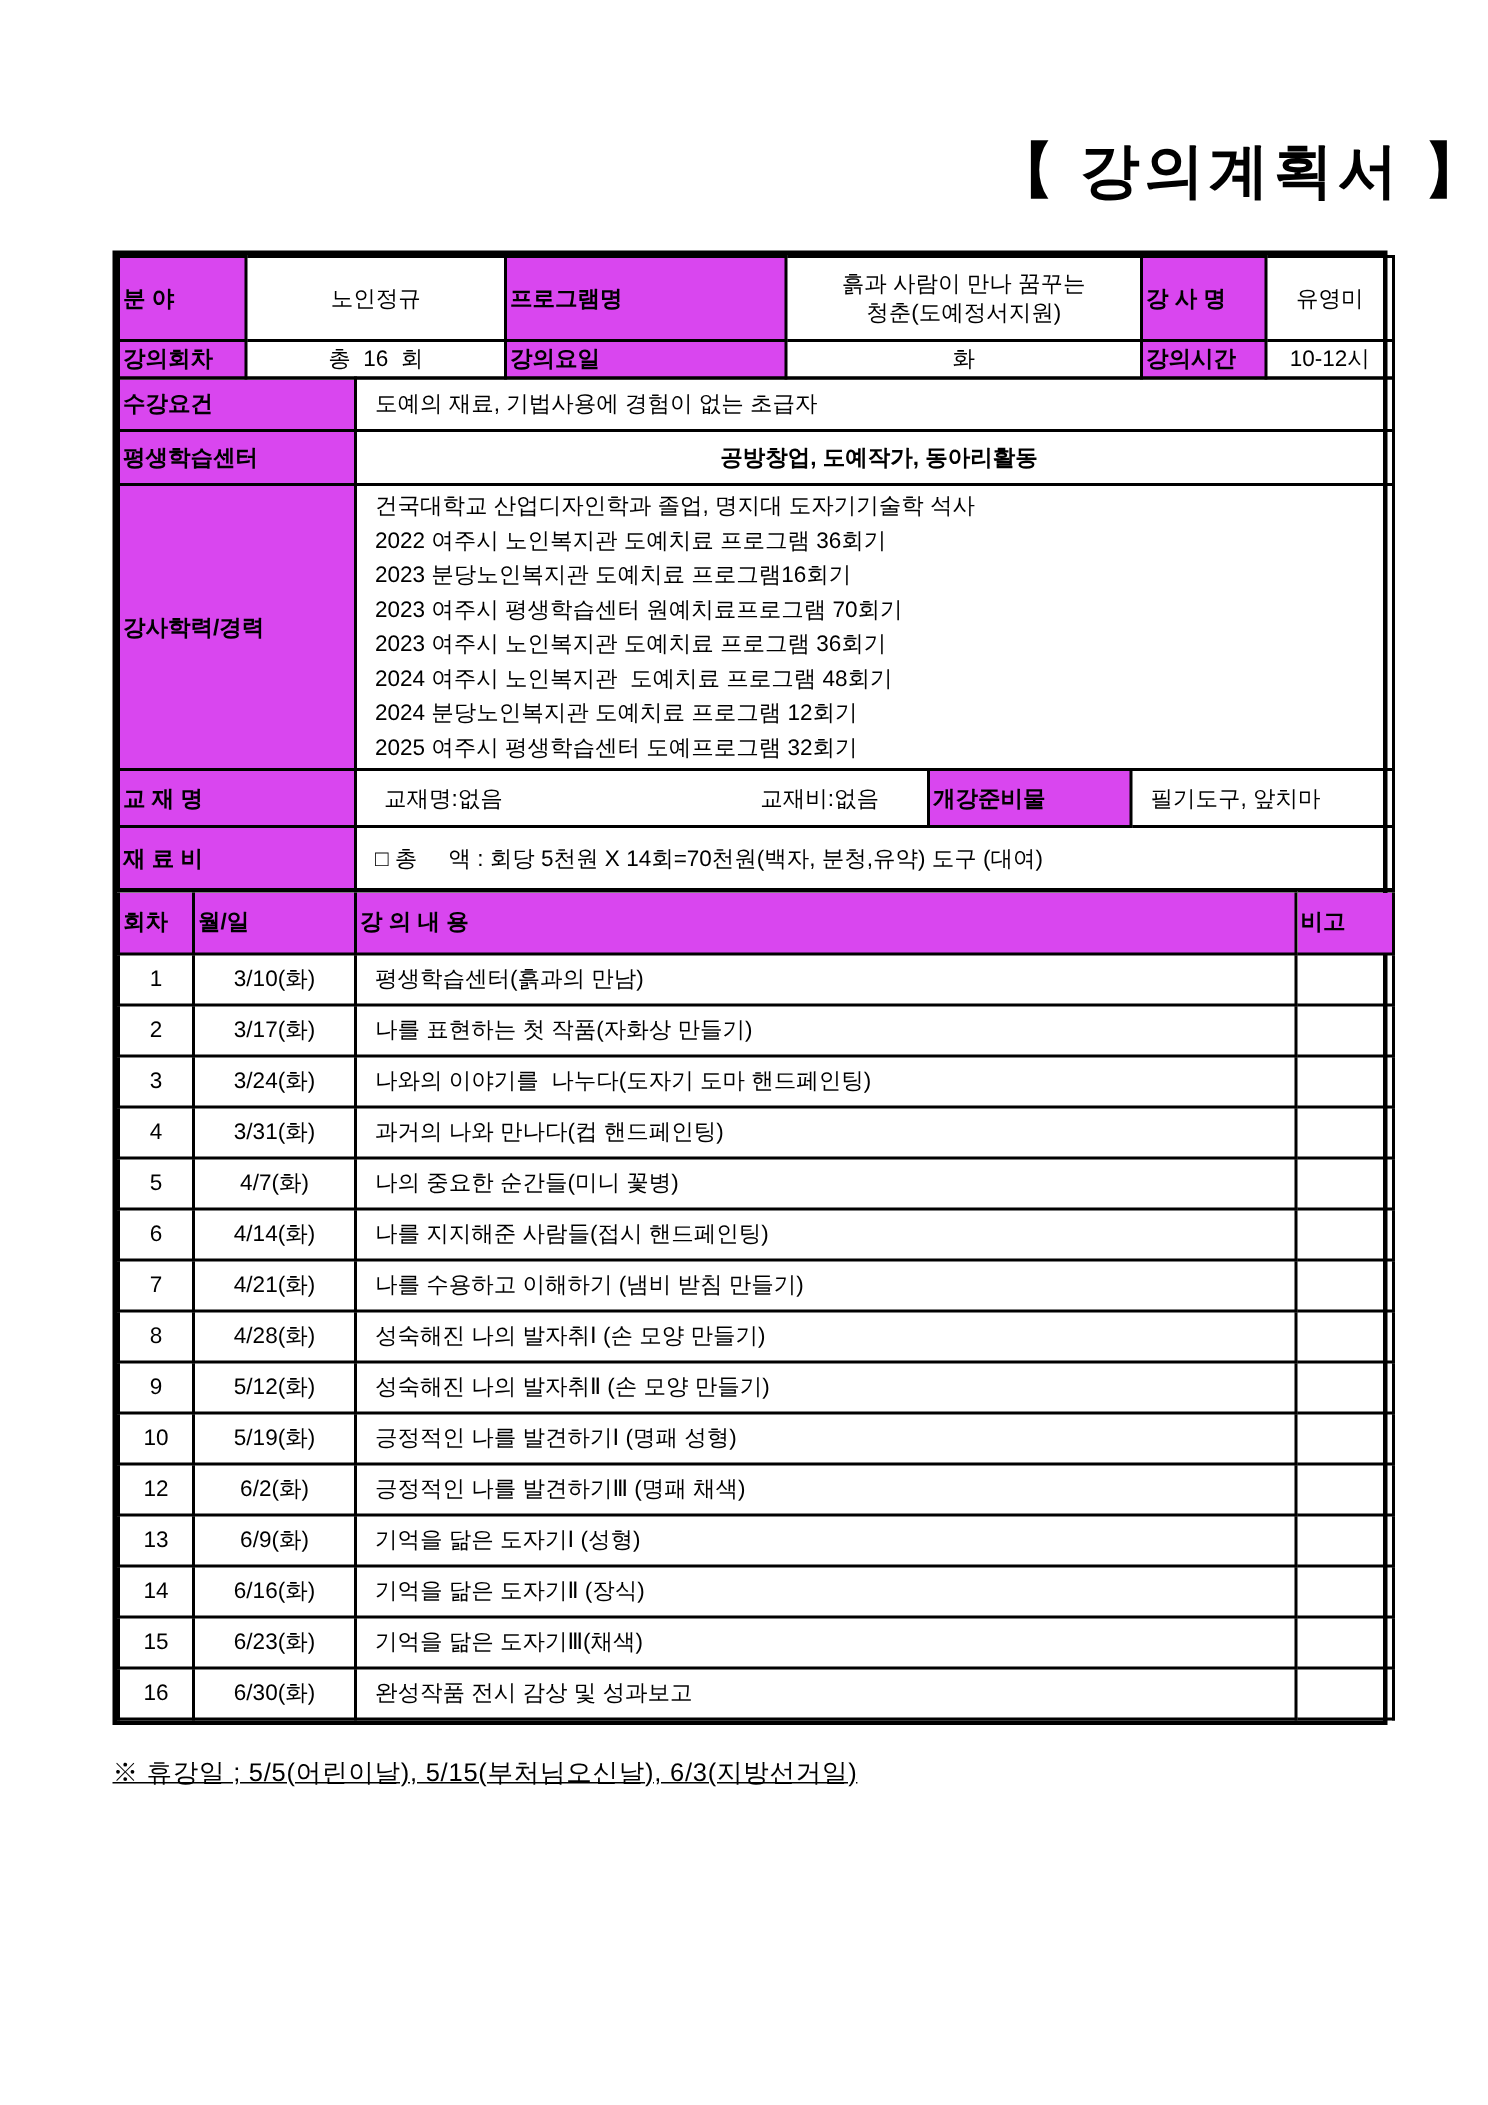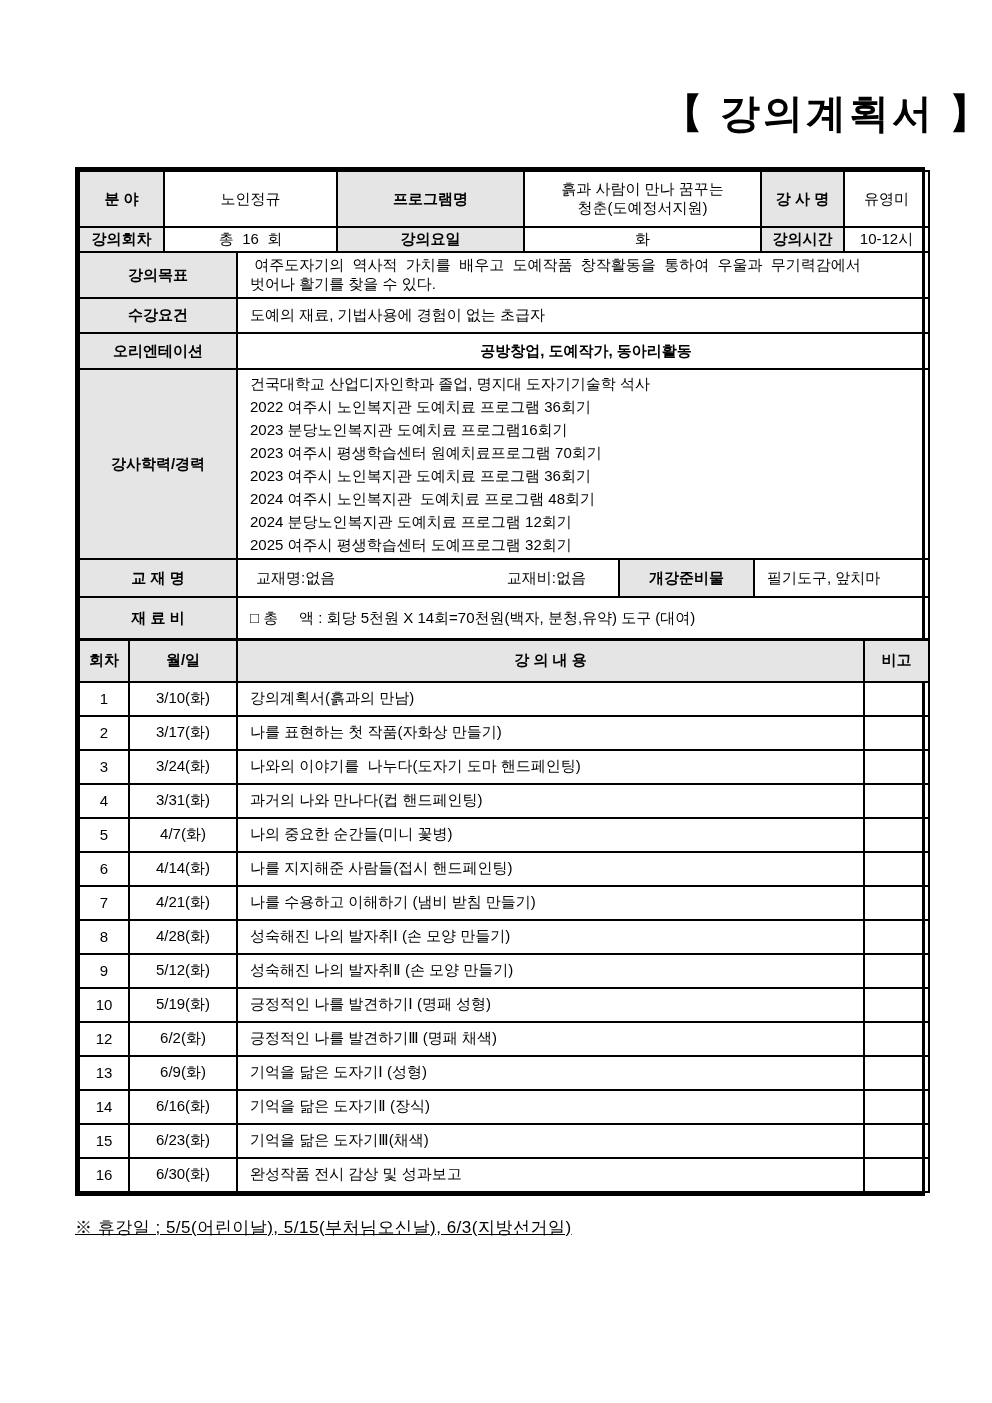--- a/index.html
+++ b/index.html
@@ -30,23 +30,22 @@
   }
   table + table { margin-top: -2px; }
   td {
     border: 2px solid #000;
     font-size: 15px;
     padding: 2px 6px;
     overflow: hidden;
     vertical-align: middle;
   }
   .lbl {
-    background: #e5e5e5;
+    background: #d946ef;
     font-weight: bold;
-    text-align: center;
     padding: 2px 2px;
   }
   .val { text-align: center; }
   .left { text-align: left; padding-left: 12px; }
   .pre { white-space: pre-wrap; }
   .bold { font-weight: bold; text-align: center; }
 
   
   .h-a td { height: 56px; }
   .h-b td { height: 22px; }
@@ -114,31 +113,26 @@
       </tr>
     </tbody>
       </table>
 
     <table class="t-intro">
       <colgroup>
         <col style="width:158px">
           <col style="width:692px">
       </colgroup>
       <tbody>
-      <tr class="h-goal">
-        <td class="lbl">강의목표</td>
-        <td class="left pre"> 여주도자기의  역사적  가치를  배우고  도예작품  창작활동을  통하여  우울과  무기력감에서
-벗어나 활기를 찾을 수 있다.</td>
-      </tr>
       <tr class="h-req">
         <td class="lbl">수강요건</td>
         <td class="left pre">도예의 재료, 기법사용에 경험이 없는 초급자</td>
       </tr>
       <tr class="h-path">
-        <td class="lbl">오리엔테이션</td>
+        <td class="lbl">평생학습센터</td>
         <td class="left pre bold">공방창업, 도예작가, 동아리활동</td>
       </tr>
       <tr class="h-edu">
         <td class="lbl">강사학력/경력</td>
         <td class="left pre edu-content">건국대학교 산업디자인학과 졸업, 명지대 도자기기술학 석사
 2022 여주시 노인복지관 도예치료 프로그램 36회기
 2023 분당노인복지관 도예치료 프로그램16회기
 2023 여주시 평생학습센터 원예치료프로그램 70회기
 2023 여주시 노인복지관 도예치료 프로그램 36회기
 2024 여주시 노인복지관  도예치료 프로그램 48회기
@@ -184,21 +178,21 @@
       <tbody>
           <tr class="h-th">
         <td class="lbl">회차</td>
         <td class="lbl">월/일</td>
         <td class="lbl">강 의 내 용</td>
         <td class="lbl">비고</td>
       </tr>
       <tr class="h-r">
         <td class="val">1</td>
         <td class="val">3/10(화)</td>
-        <td class="left pre">강의계획서(흙과의 만남)</td>
+        <td class="left pre">평생학습센터(흙과의 만남)</td>
         <td class="val"></td>
       </tr>
       <tr class="h-r">
         <td class="val">2</td>
         <td class="val">3/17(화)</td>
         <td class="left pre">나를 표현하는 첫 작품(자화상 만들기)</td>
         <td class="val"></td>
       </tr>
       <tr class="h-r">
         <td class="val">3</td>

